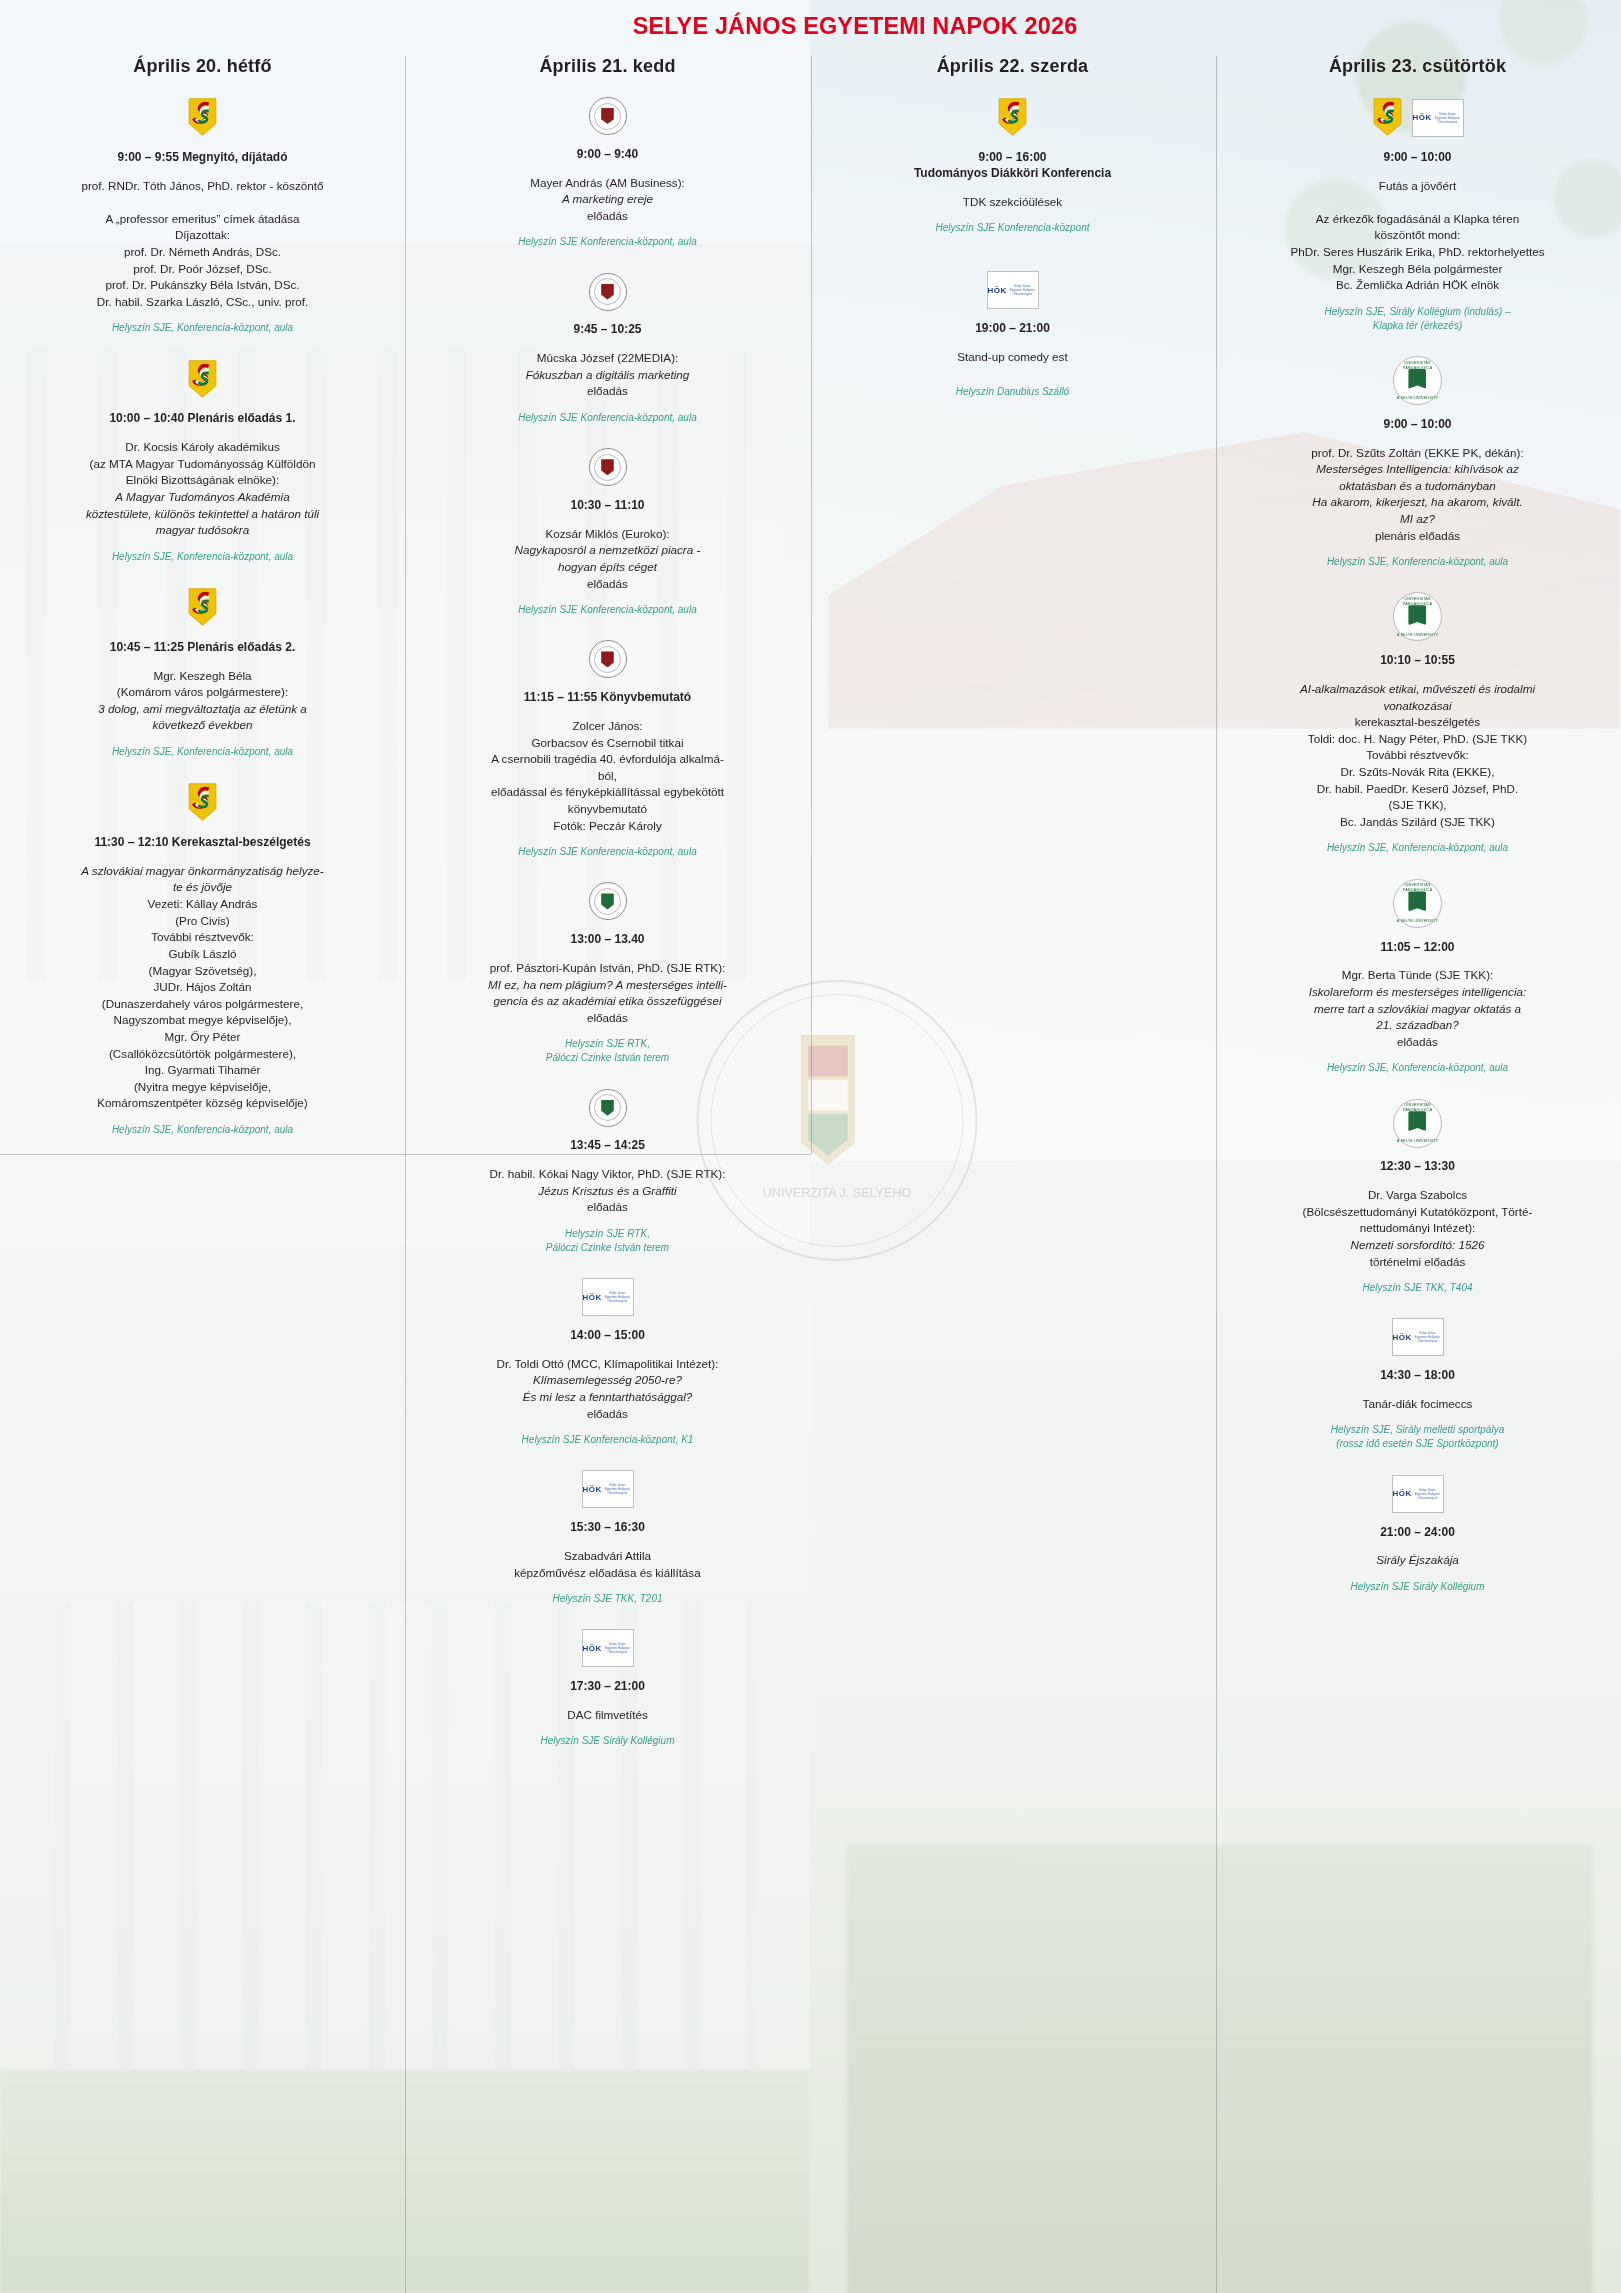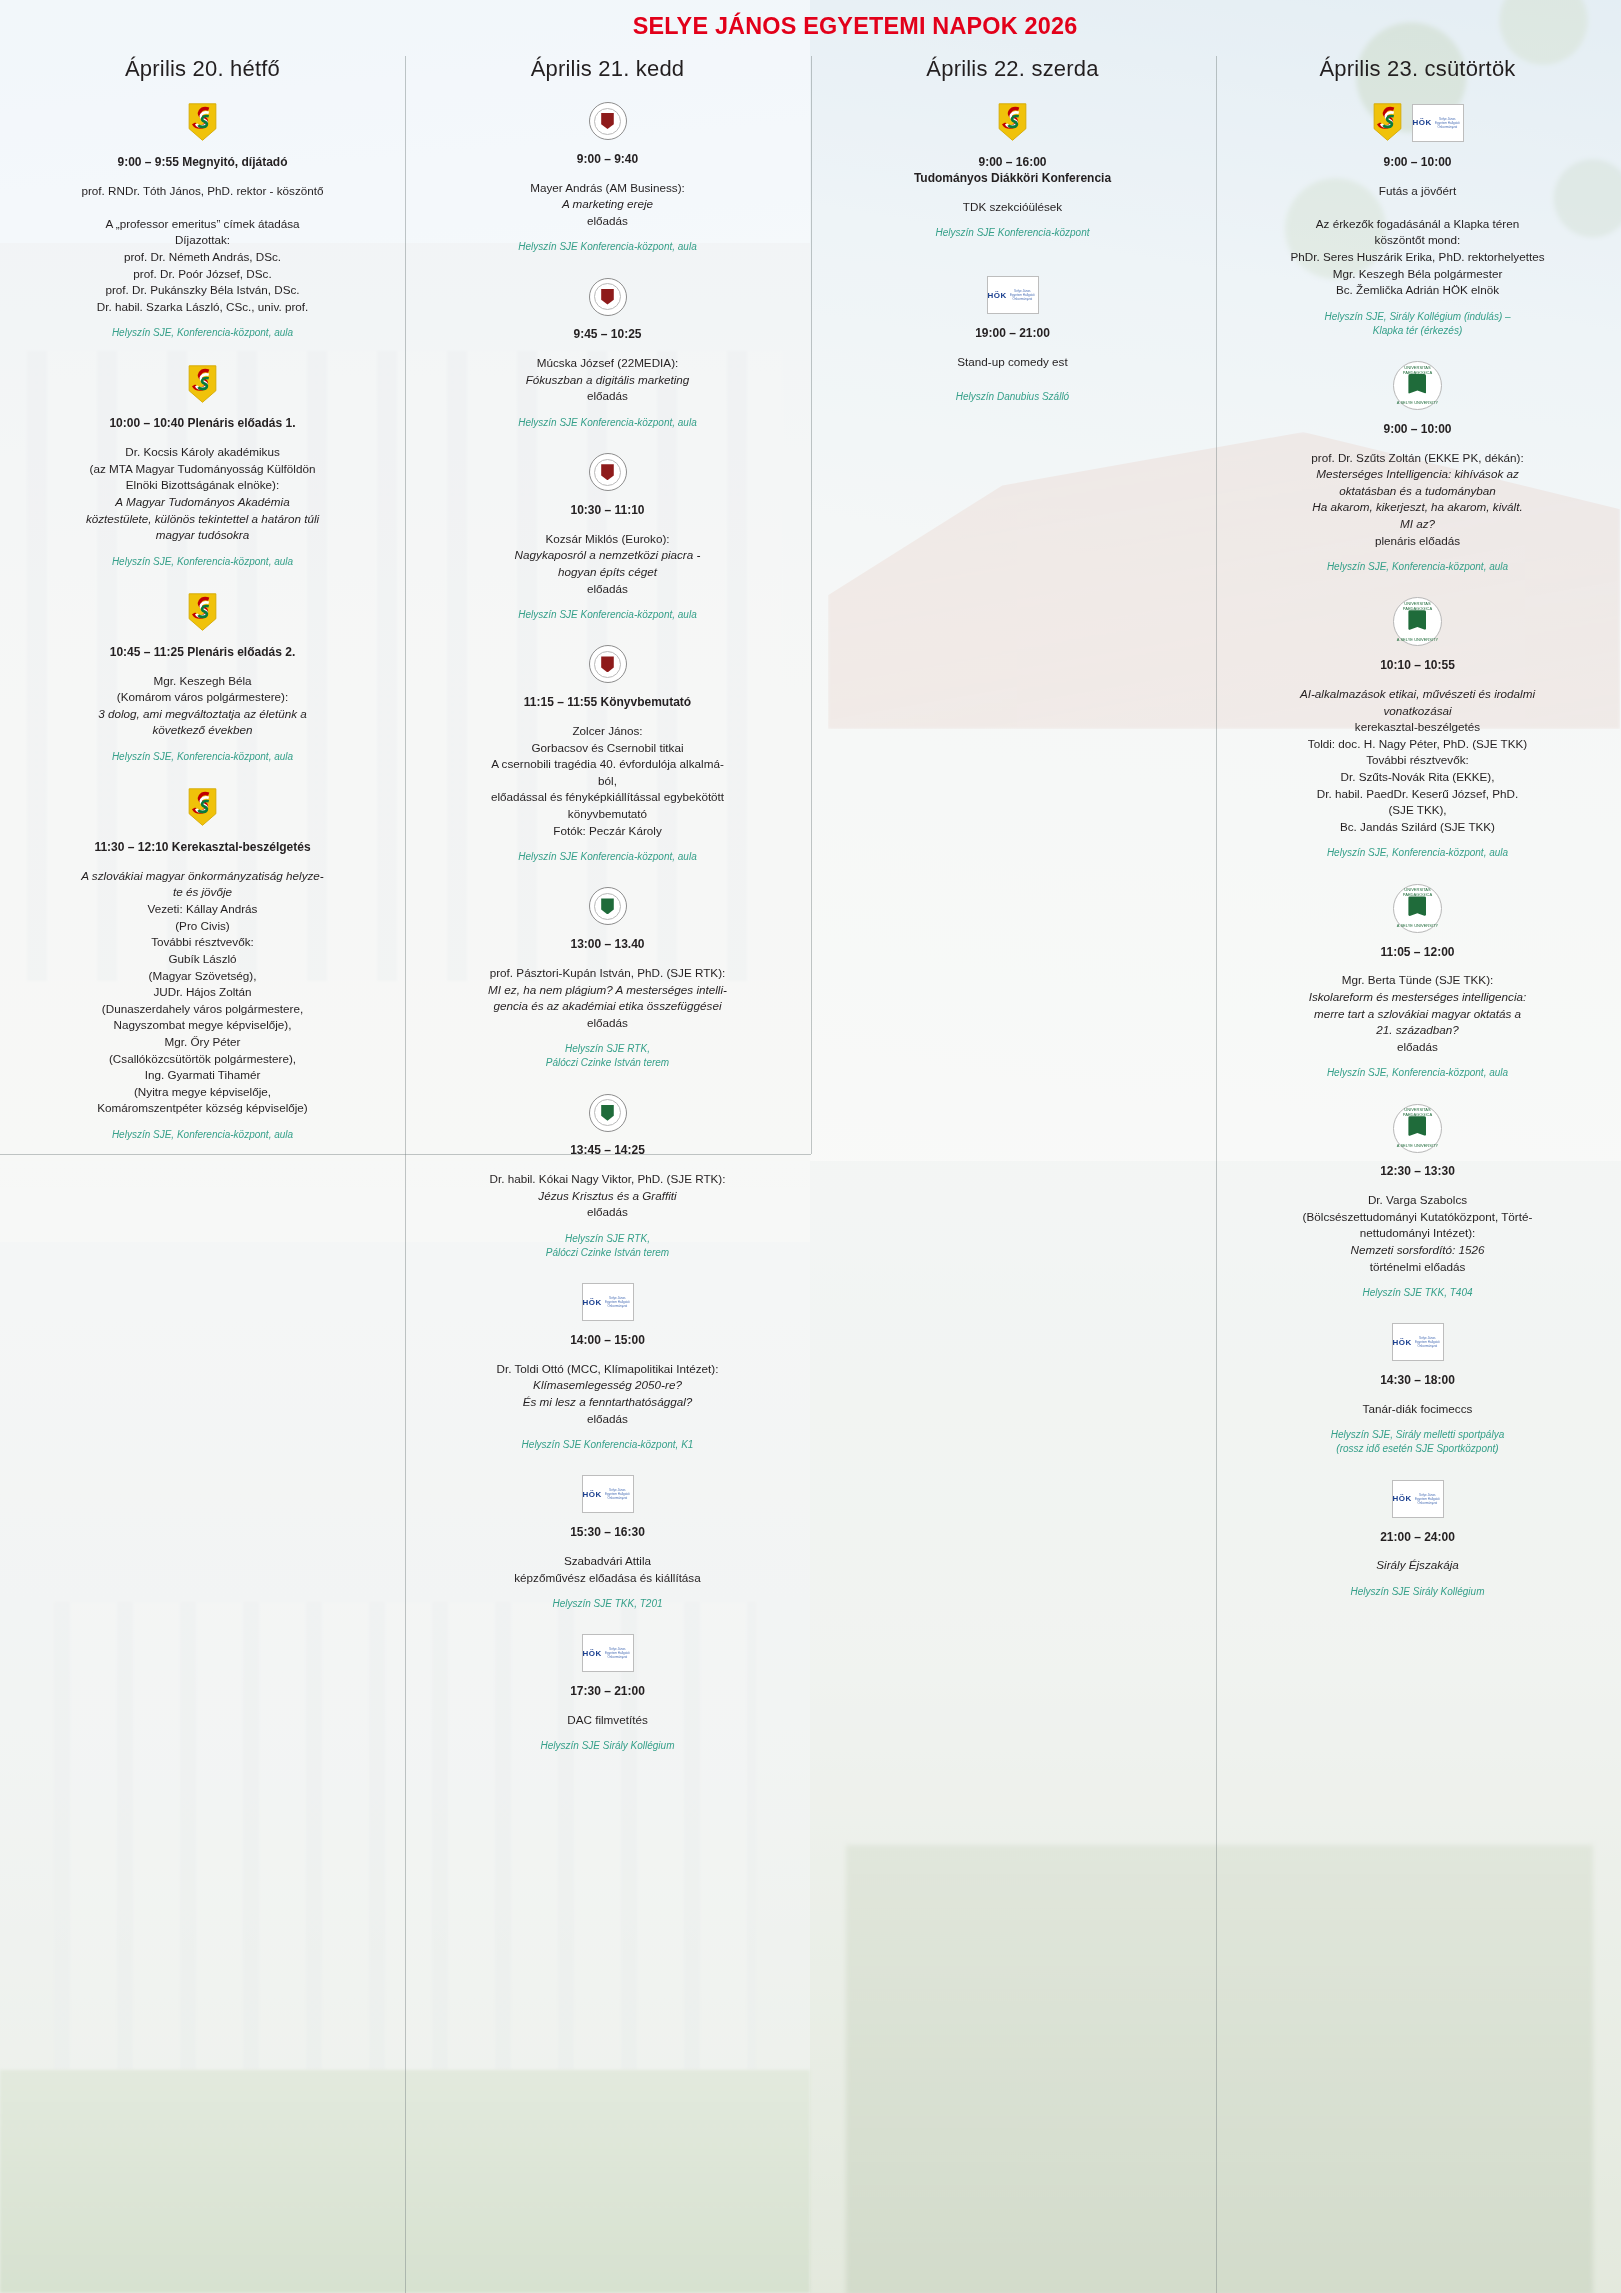--- a/index.html
+++ b/index.html
@@ -140,22 +140,22 @@
     width: 1622px;
     display: flex;
   }
   .col {
     width: 405px;
     box-sizing: border-box;
     padding: 0 21.6px;
     text-align: center;
   }
   .col-head {
-    font-size: 22px;
-    font-weight: normal;
+    font-size: 18px;
+    font-weight: bold;
     color: #231f20;
     margin-bottom: 20px;
     letter-spacing: 0.2px;
   }
   .vline {
     position: absolute;
     top: 56px;
     width: 0.9px;
     background: rgba(120,130,130,0.45);
   }
@@ -286,20 +286,33 @@
     <div class="bg-sky"></div>
     <div class="bg-photo-tr"></div>
     <div class="bg-roof"></div>
     <div class="bg-leaves"></div>
     <div class="bg-building-left"></div>
     <div class="bg-lower"></div>
     <div class="bg-lower-left"></div>
     <div class="bg-lower-right"></div>
     <div class="bg-grass"></div>
     <div class="bg-wash"></div>
+    <div class="watermark">
+      <svg width="288" height="297" viewBox="0 0 320 330" aria-hidden="true">
+        <g opacity="0.5">
+          <circle cx="160" cy="165" r="155" fill="none" stroke="#9aa89a" stroke-width="2"></circle>
+          <circle cx="160" cy="165" r="140" fill="none" stroke="#9aa89a" stroke-width="1"></circle>
+          <path d="M120 70 h60 v120 l-30 24 -30 -24 z" fill="#c8a03a" opacity="0.75"></path>
+          <path d="M128 82 h44 v34 h-44 z" fill="#b01c1c" opacity="0.8"></path>
+          <path d="M128 120 h44 v34 h-44 z" fill="#ffffff" opacity="0.85"></path>
+          <path d="M128 158 h44 v28 l-22 18 -22 -18 z" fill="#1f7a3c" opacity="0.8"></path>
+          <text x="160" y="250" font-size="14" text-anchor="middle" fill="#7a8a7a" font-family="Liberation Sans, sans-serif">UNIVERZITA J. SELYEHO</text>
+        </g>
+      </svg>
+    </div>
   </div>
 
   <div class="content">
 
     <div class="title">SELYE JÁNOS EGYETEMI NAPOK 2026</div>
 
     <div class="vline v1"></div>
     <div class="vline v2"></div>
     <div class="vline v3"></div>
     <div class="hline"></div>

